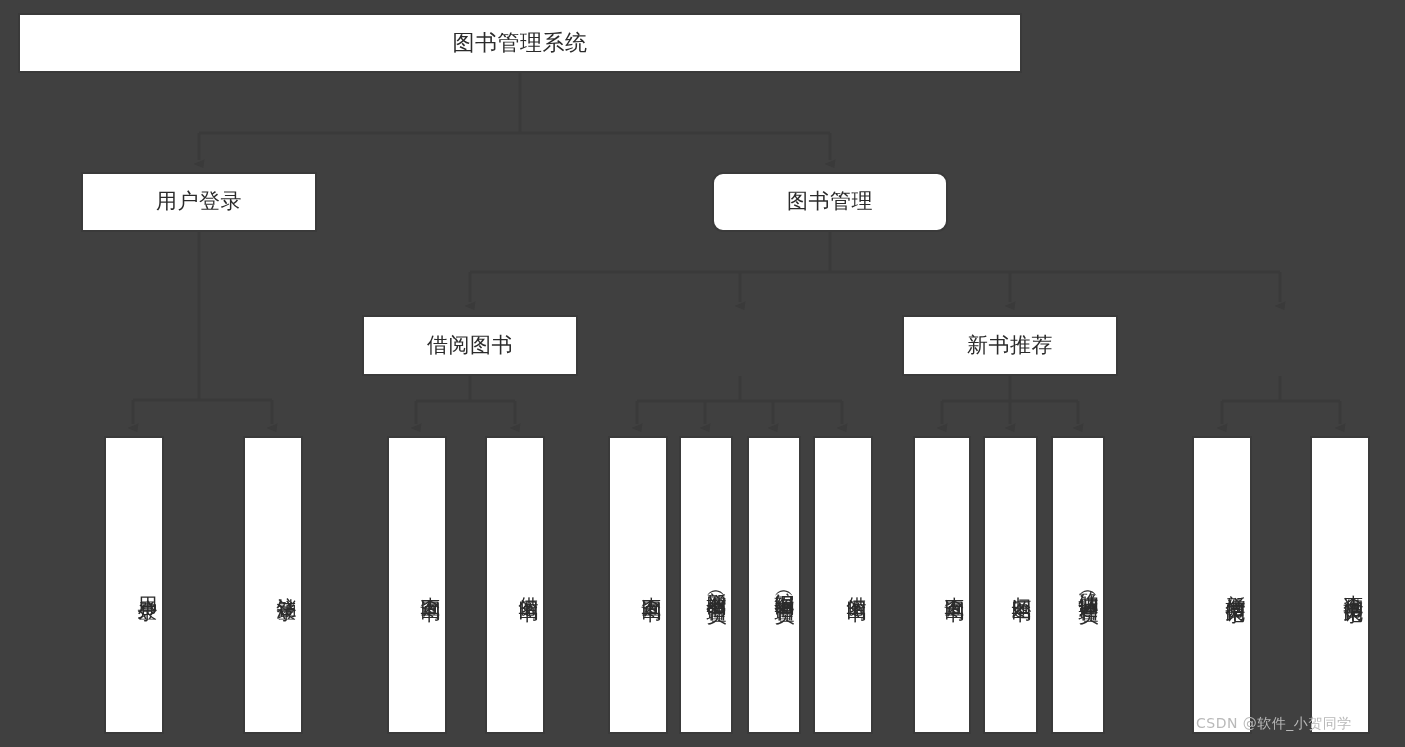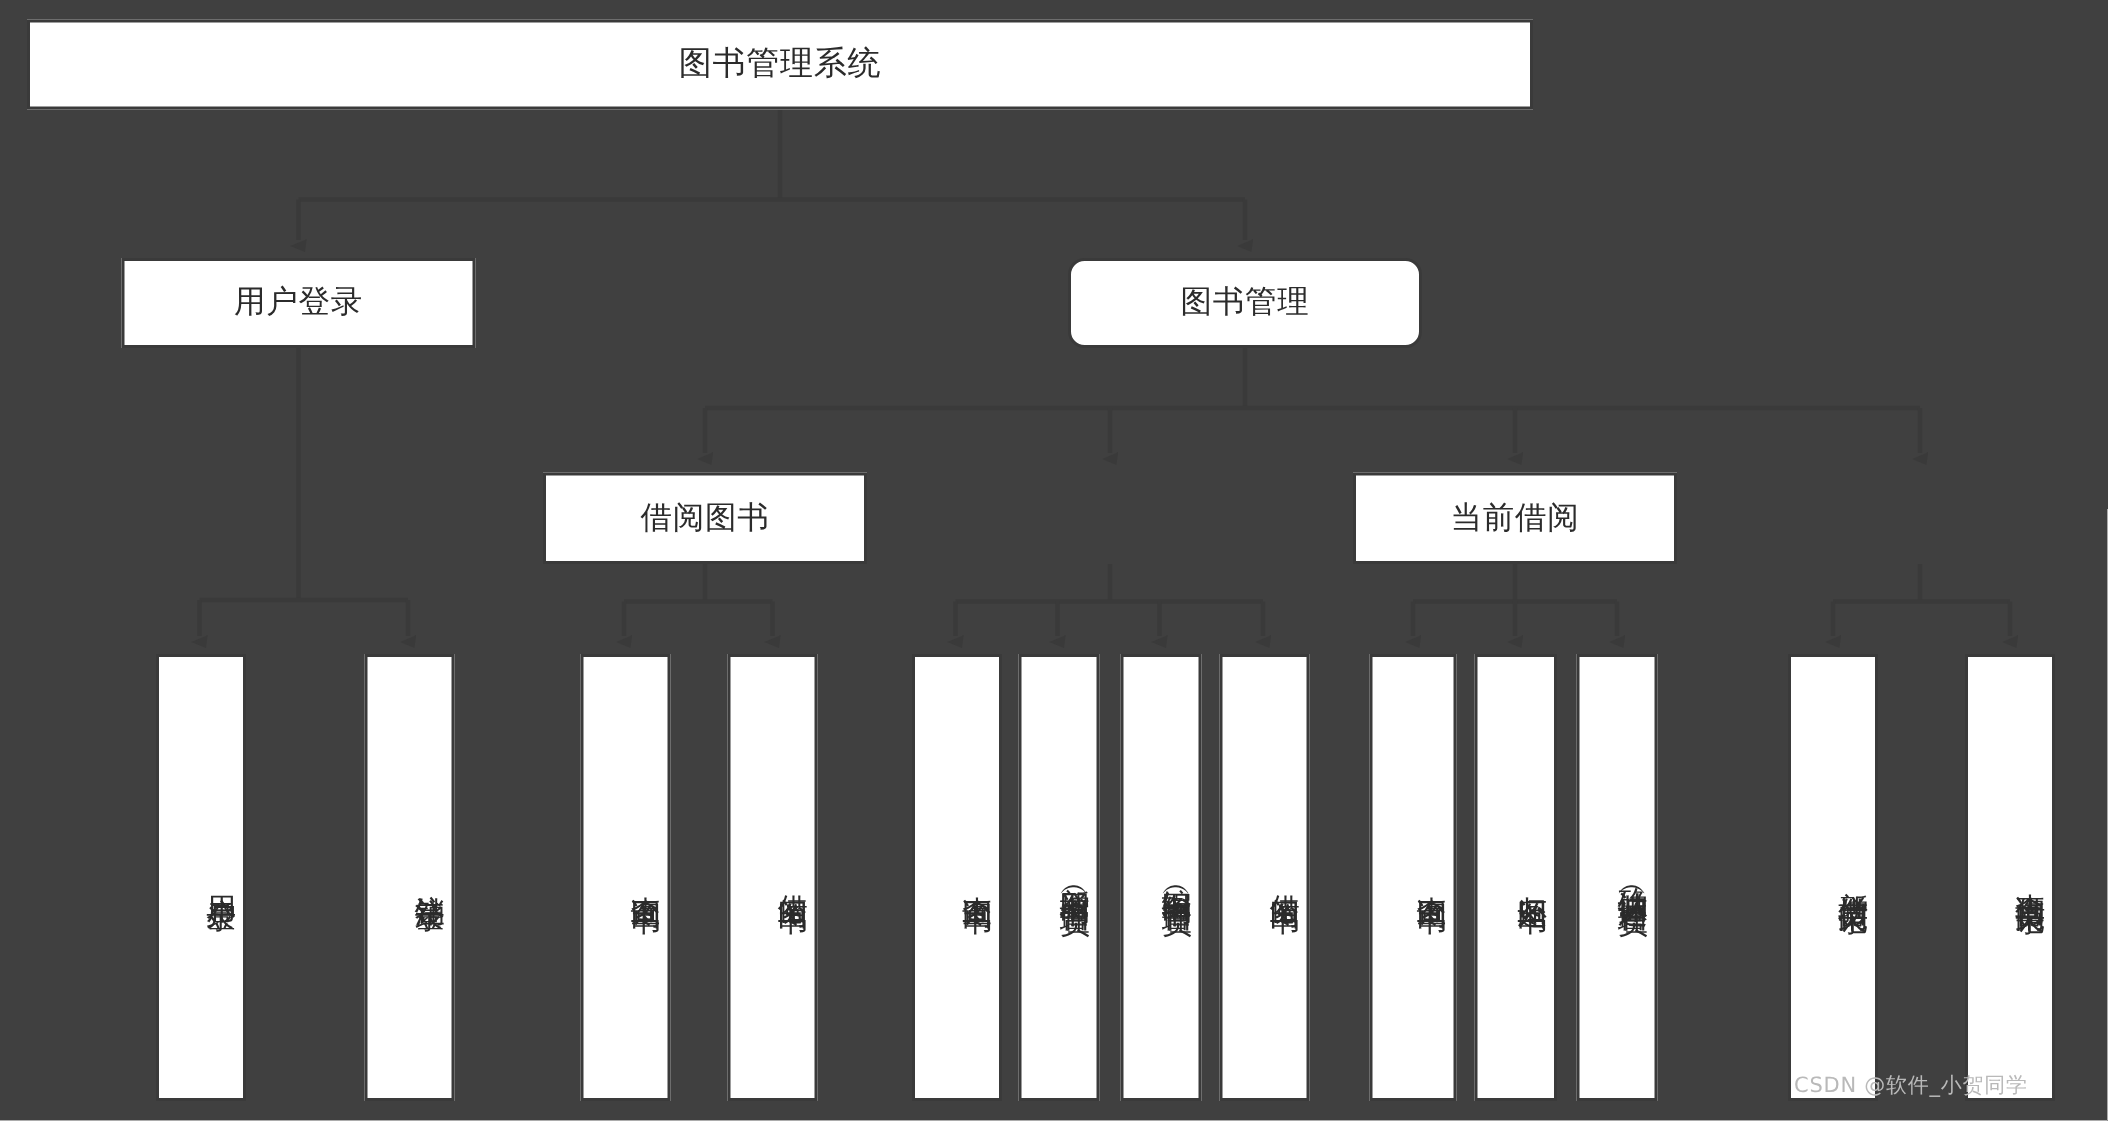--- a/index.html
+++ b/index.html
@@ -134,21 +134,21 @@
   <div class="node horiz" style="left:712px; top:172px; width:236px; height:60px;border-radius:11px;">
     <span>图书管理</span>
   </div>
 
   <div class="node horiz" style="left:362px; top:315px; width:216px; height:61px;">
     <span>借阅图书</span>
   </div>
 
 
   <div class="node horiz" style="left:902px; top:315px; width:216px; height:61px;">
-    <span>当前借阅</span>
+    <span>新书推荐</span>
   </div>
 
 
   <div class="node vert" style="left:104px; top:436px; width:60px; height:298px;">
     <span class="vlabel">用户登录</span>
   </div>
 
   <div class="node vert" style="left:243px; top:436px; width:60px; height:298px;">
     <span class="vlabel">注销登录</span>
   </div>

